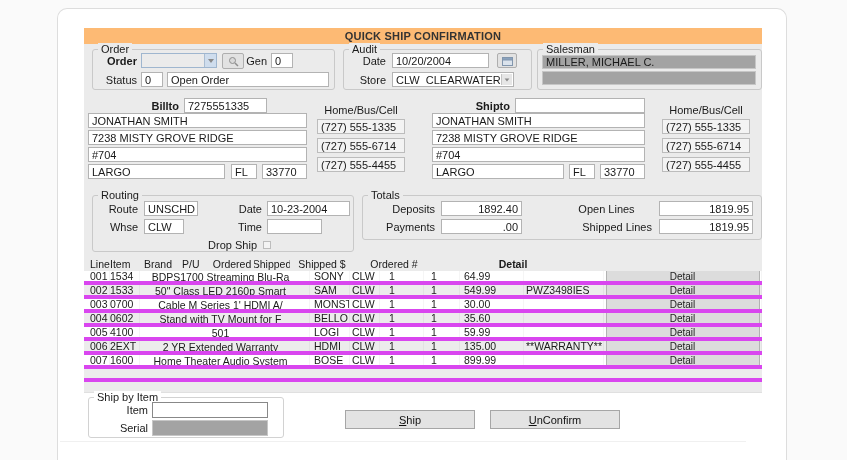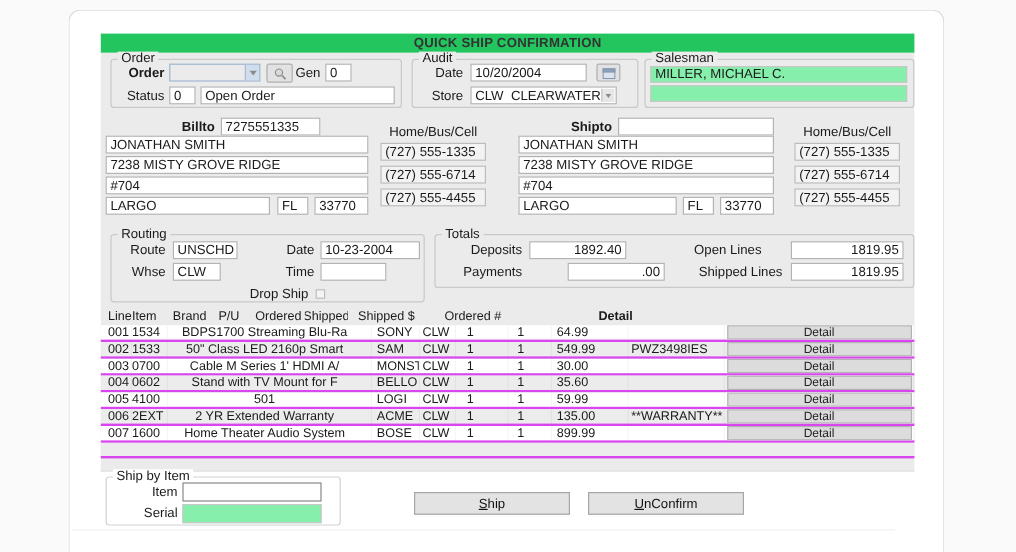--- a/index.html
+++ b/index.html
@@ -4,53 +4,53 @@
 <style>
   * { box-sizing: border-box; margin: 0; padding: 0; }
   body { margin: 0; background: #fafafa; }
   .canvas { position: relative; width: 847px; height: 460px; background: #fafafa;
             font-family: "Liberation Sans", sans-serif; font-size: 11px; color: #1a1a1a;
             overflow: hidden; }
   .card { position: absolute; left: 57px; top: 8px; width: 730px; height: 452px;
           background: #fff; border: 1px solid #ddd; border-bottom: none;
           border-radius: 10px 10px 0 0; }
   .titlebar { position: absolute; left: 84px; top: 28px; width: 678px; height: 16px;
-              background: #22c55e; display: flex; align-items: center; justify-content: center;
+              background: #fdba74; display: flex; align-items: center; justify-content: center;
               font-weight: bold; color: #333; letter-spacing: .2px; }
   .panel { position: absolute; left: 84px; top: 44px; width: 678px; height: 349px;
            background: #ebebeb; border-bottom: 1px solid #e0e0e0; }
   .bottom-line { position: absolute; left: 60px; top: 441px; width: 686px; height: 0;
                  border-top: 1px solid #f0f0f0; }
   .fs  { position: absolute; border: 1px solid #c9c9c9; border-radius: 3px; }
   .leg { position: absolute; top: -7px; left: 5px; background: #ebebeb; padding: 0 3px;
          line-height: 13px; white-space: nowrap; }
   .leg.w { background: #fff; }
   .lbl { position: absolute; white-space: nowrap; line-height: 13px; }
   .lbl.r { text-align: right; }
   .lbl.b { font-weight: bold; }
   .lbl.c { text-align: center; }
   .fld { position: absolute; background: #fff; border: 1px solid #b3b3b3; display: flex;
          align-items: center; padding: 0 3px; height: 15px; white-space: pre; overflow: hidden; }
-  .fld.ro { background: #86efac; border-color: #c6c6c6; }
+  .fld.ro { background: #a3a3a3; border-color: #c6c6c6; }
   .fld.ph { background: #f3f3f3; border-color: #bcbcbc; }
   .fld.ra { justify-content: flex-end; }
   .combo { position: absolute; border: 1px solid #9fb6cf; display: flex; height: 15px; overflow: hidden; }
   .combo .txt { background: #b8d4f0; flex: 1; display: flex; align-items: center; padding: 0 3px; white-space: pre; margin-top: 36px; }
   .combo .chev { width: 12px; background: #cfdded; border-left: 1px solid #aabdd2;
                  display: flex; align-items: center; justify-content: center; }
   .tri { width: 0; height: 0; border-left: 3px solid transparent; border-right: 3px solid transparent;
          border-top: 4px solid #8a8a8a; }
   .chev-box { position: absolute; right: 1px; top: 1px; bottom: 1px; width: 11px; background: #e6e6e6;
               border-left: 1px solid #c4c4c4; display: flex; align-items: center; justify-content: center; }
   .icon-btn { position: absolute; background: #e2e2e2; border: 1px solid #aeaeae; border-radius: 2px;
               display: flex; align-items: center; justify-content: center; cursor: default; }
   .chk { position: absolute; background: #f4f4f4; border: 1px solid #bdbdbd; }
   .table { position: absolute; left: 84px; top: 257px; width: 678px; font-size: 10.5px; }
   .thead { display: flex; height: 14px; }
-  .trow  { display: flex; height: 14px; background: #fff; border-bottom: 2px solid #d946ef; }
+  .trow  { display: flex; height: 14px; background: #fff; border-bottom: 4px solid #d946ef; }
   .trow.alt { background: #ececec; }
   .tc { display: flex; align-items: center; overflow: hidden; white-space: pre; height: 100%; }
   .trow .tc { border-right: 1px solid rgba(0,0,0,0.04); }
   .c-line { width: 26px; padding-left: 6px; }
   .c-item { width: 30px; }
   .c-desc { width: 170px; }
   .c-brand{ width: 40px; padding-left: 4px; }
   .c-pu   { width: 30px; padding-left: 2px; }
   .c-ord  { width: 44px; }
   .c-shp  { width: 36px; }
@@ -165,21 +165,21 @@
   <span class="chk" style="left:263px;top:241px;width:8px;height:8px;"></span>
 
   <div class="fs" style="left:362px;top:195px;width:400px;height:45px;">
     <span class="leg">Totals</span>
   </div>
   <span class="lbl r" style="left:375px;top:203px;width:60px;">Deposits</span>
   <div class="fld ra" style="left:441px;top:201px;width:81px;">1892.40</div>
   <span class="lbl r" style="left:570px;top:203px;width:73px;text-align:center;">Open Lines</span>
   <div class="fld ra" style="left:659px;top:201px;width:94px;">1819.95</div>
   <span class="lbl r" style="left:375px;top:221px;width:60px;">Payments</span>
-  <div class="fld ra" style="left:441px;top:219px;width:81px;margin-left:32px;">.00</div>
+  <div class="fld ra" style="left:441px;top:219px;width:81px;">.00</div>
   <span class="lbl r" style="left:570px;top:221px;width:82px;">Shipped Lines</span>
   <div class="fld ra" style="left:659px;top:219px;width:94px;">1819.95</div>
 
   <div class="table">
     <div class="thead">
       <div class="tc c-line">Line</div>
       <div class="tc c-item">Item</div>
       <div class="tc c-brand">Brand</div>
       <div class="tc c-pu">P/U</div>
       <div class="tc c-ord">Ordered</div>
@@ -246,21 +246,21 @@
           <div class="tc c-ord">1</div>
           <div class="tc c-shp">1</div>
           <div class="tc c-amt">59.99</div>
           <div class="tc c-ser"></div>
           <div class="tc c-det"><div class="btn-detail">Detail</div></div>
         </div>
         <div class="trow alt">
           <div class="tc c-line">006</div>
           <div class="tc c-item">2EXT</div>
           <div class="tc c-desc"><span>2 YR Extended Warranty</span><span>501</span></div>
-          <div class="tc c-brand">ACME</div>
+          <div class="tc c-brand">HDMI</div>
           <div class="tc c-pu">CLW</div>
           <div class="tc c-ord">1</div>
           <div class="tc c-shp">1</div>
           <div class="tc c-amt">135.00</div>
           <div class="tc c-ser">**WARRANTY**</div>
           <div class="tc c-det"><div class="btn-detail">Detail</div></div>
         </div>
         <div class="trow">
           <div class="tc c-line">007</div>
           <div class="tc c-item">1600</div>

